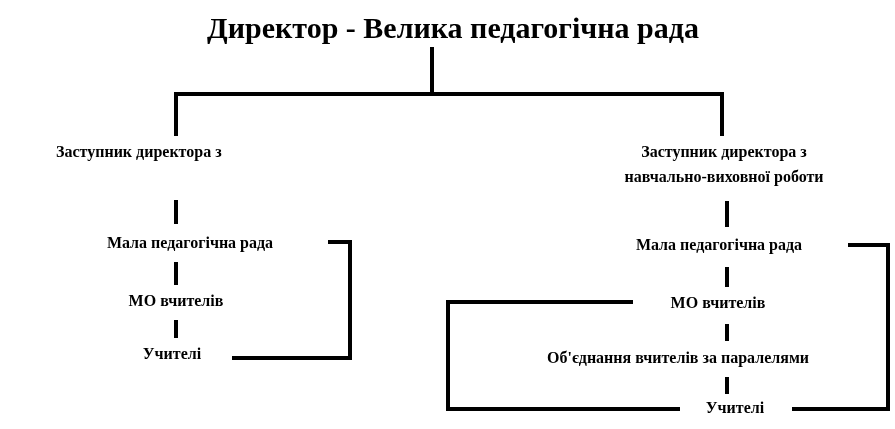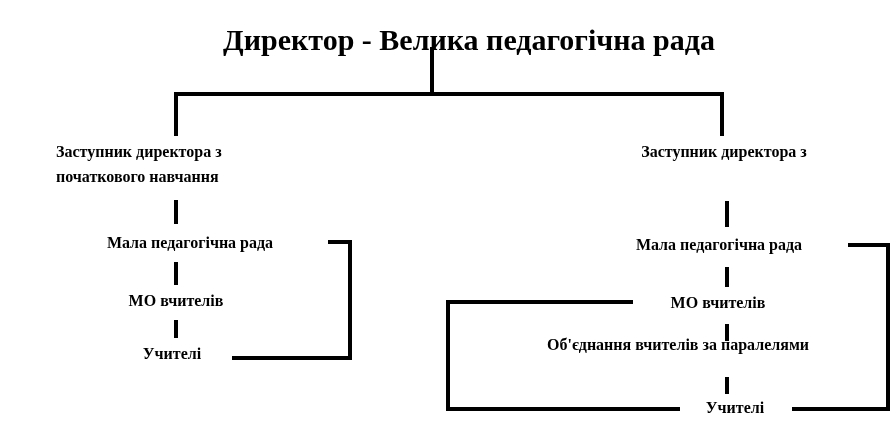--- a/index.html
+++ b/index.html
@@ -33,30 +33,29 @@
   .line {
     position: absolute;
     background: #000000;
   }
 </style>
 </head>
 <body>
 
 <div id="canvas">
 
-  <div class="node title-node" style="left:219px; top:12px; width:500px;margin-top:12px;">Директор - Велика педагогічна рада</div>
+  <div class="node title-node" style="left:203px; top:12px; width:500px;">Директор - Велика педагогічна рада</div>
 
   <div class="line" style="left:430px; top:47px; width:4px; height:46px;"></div>
   <div class="line" style="left:174px; top:92px; width:550px; height:4px;"></div>
   <div class="line" style="left:174px; top:92px; width:4px; height:44px;"></div>
   <div class="line" style="left:720px; top:92px; width:4px; height:44px;"></div>
 
   <div class="node multiline left-align" style="left:56px; top:139px; width:280px;">
     <span style="display:block;">Заступник директора з</span>
-    <span style="display:block;">початкового навчання</span>
   </div>
 
   <div class="line" style="left:174px; top:200px; width:4px; height:24px;"></div>
 
   <div class="node" style="left:40px; top:230px; width:300px;">Мала педагогічна рада</div>
 
   <div class="line" style="left:328px; top:240px; width:24px; height:4px;"></div>
   <div class="line" style="left:348px; top:240px; width:4px; height:120px;"></div>
 
   <div class="line" style="left:174px; top:262px; width:4px; height:23px;"></div>
@@ -64,39 +63,40 @@
   <div class="node" style="left:26px; top:288px; width:300px;">МО вчителів</div>
 
   <div class="line" style="left:174px; top:320px; width:4px; height:18px;"></div>
 
   <div class="node" style="left:22px; top:341px; width:300px;">Учителі</div>
 
   <div class="line" style="left:232px; top:356px; width:120px; height:4px;"></div>
 
   <div class="node multiline" style="left:574px; top:139px; width:300px;">
     <span style="display:block;">Заступник директора з</span>
+    <span style="display:block;">навчально-виховної роботи</span>
   </div>
 
   <div class="line" style="left:725px; top:201px; width:4px; height:26px;"></div>
 
   <div class="node" style="left:569px; top:232px; width:300px;">Мала педагогічна рада</div>
 
   <div class="line" style="left:848px; top:243px; width:42px; height:4px;"></div>
   <div class="line" style="left:886px; top:243px; width:4px; height:168px;"></div>
 
   <div class="line" style="left:725px; top:267px; width:4px; height:20px;"></div>
 
   <div class="line" style="left:446px; top:300px; width:187px; height:4px;"></div>
   <div class="line" style="left:446px; top:300px; width:4px; height:111px;"></div>
 
   <div class="node" style="left:568px; top:290px; width:300px;">МО вчителів</div>
 
   <div class="line" style="left:725px; top:324px; width:4px; height:17px;"></div>
 
-  <div class="node" style="left:478px; top:332px; width:400px;">Об'єднання вчителів за паралелями</div>
+  <div class="node" style="left:478px; top:345px; width:400px;">Об'єднання вчителів за паралелями</div>
 
   <div class="line" style="left:725px; top:377px; width:4px; height:17px;"></div>
 
   <div class="line" style="left:446px; top:407px; width:234px; height:4px;"></div>
 
   <div class="node" style="left:585px; top:395px; width:300px;">Учителі</div>
 
   <div class="line" style="left:792px; top:407px; width:98px; height:4px;"></div>
 
 </div>

